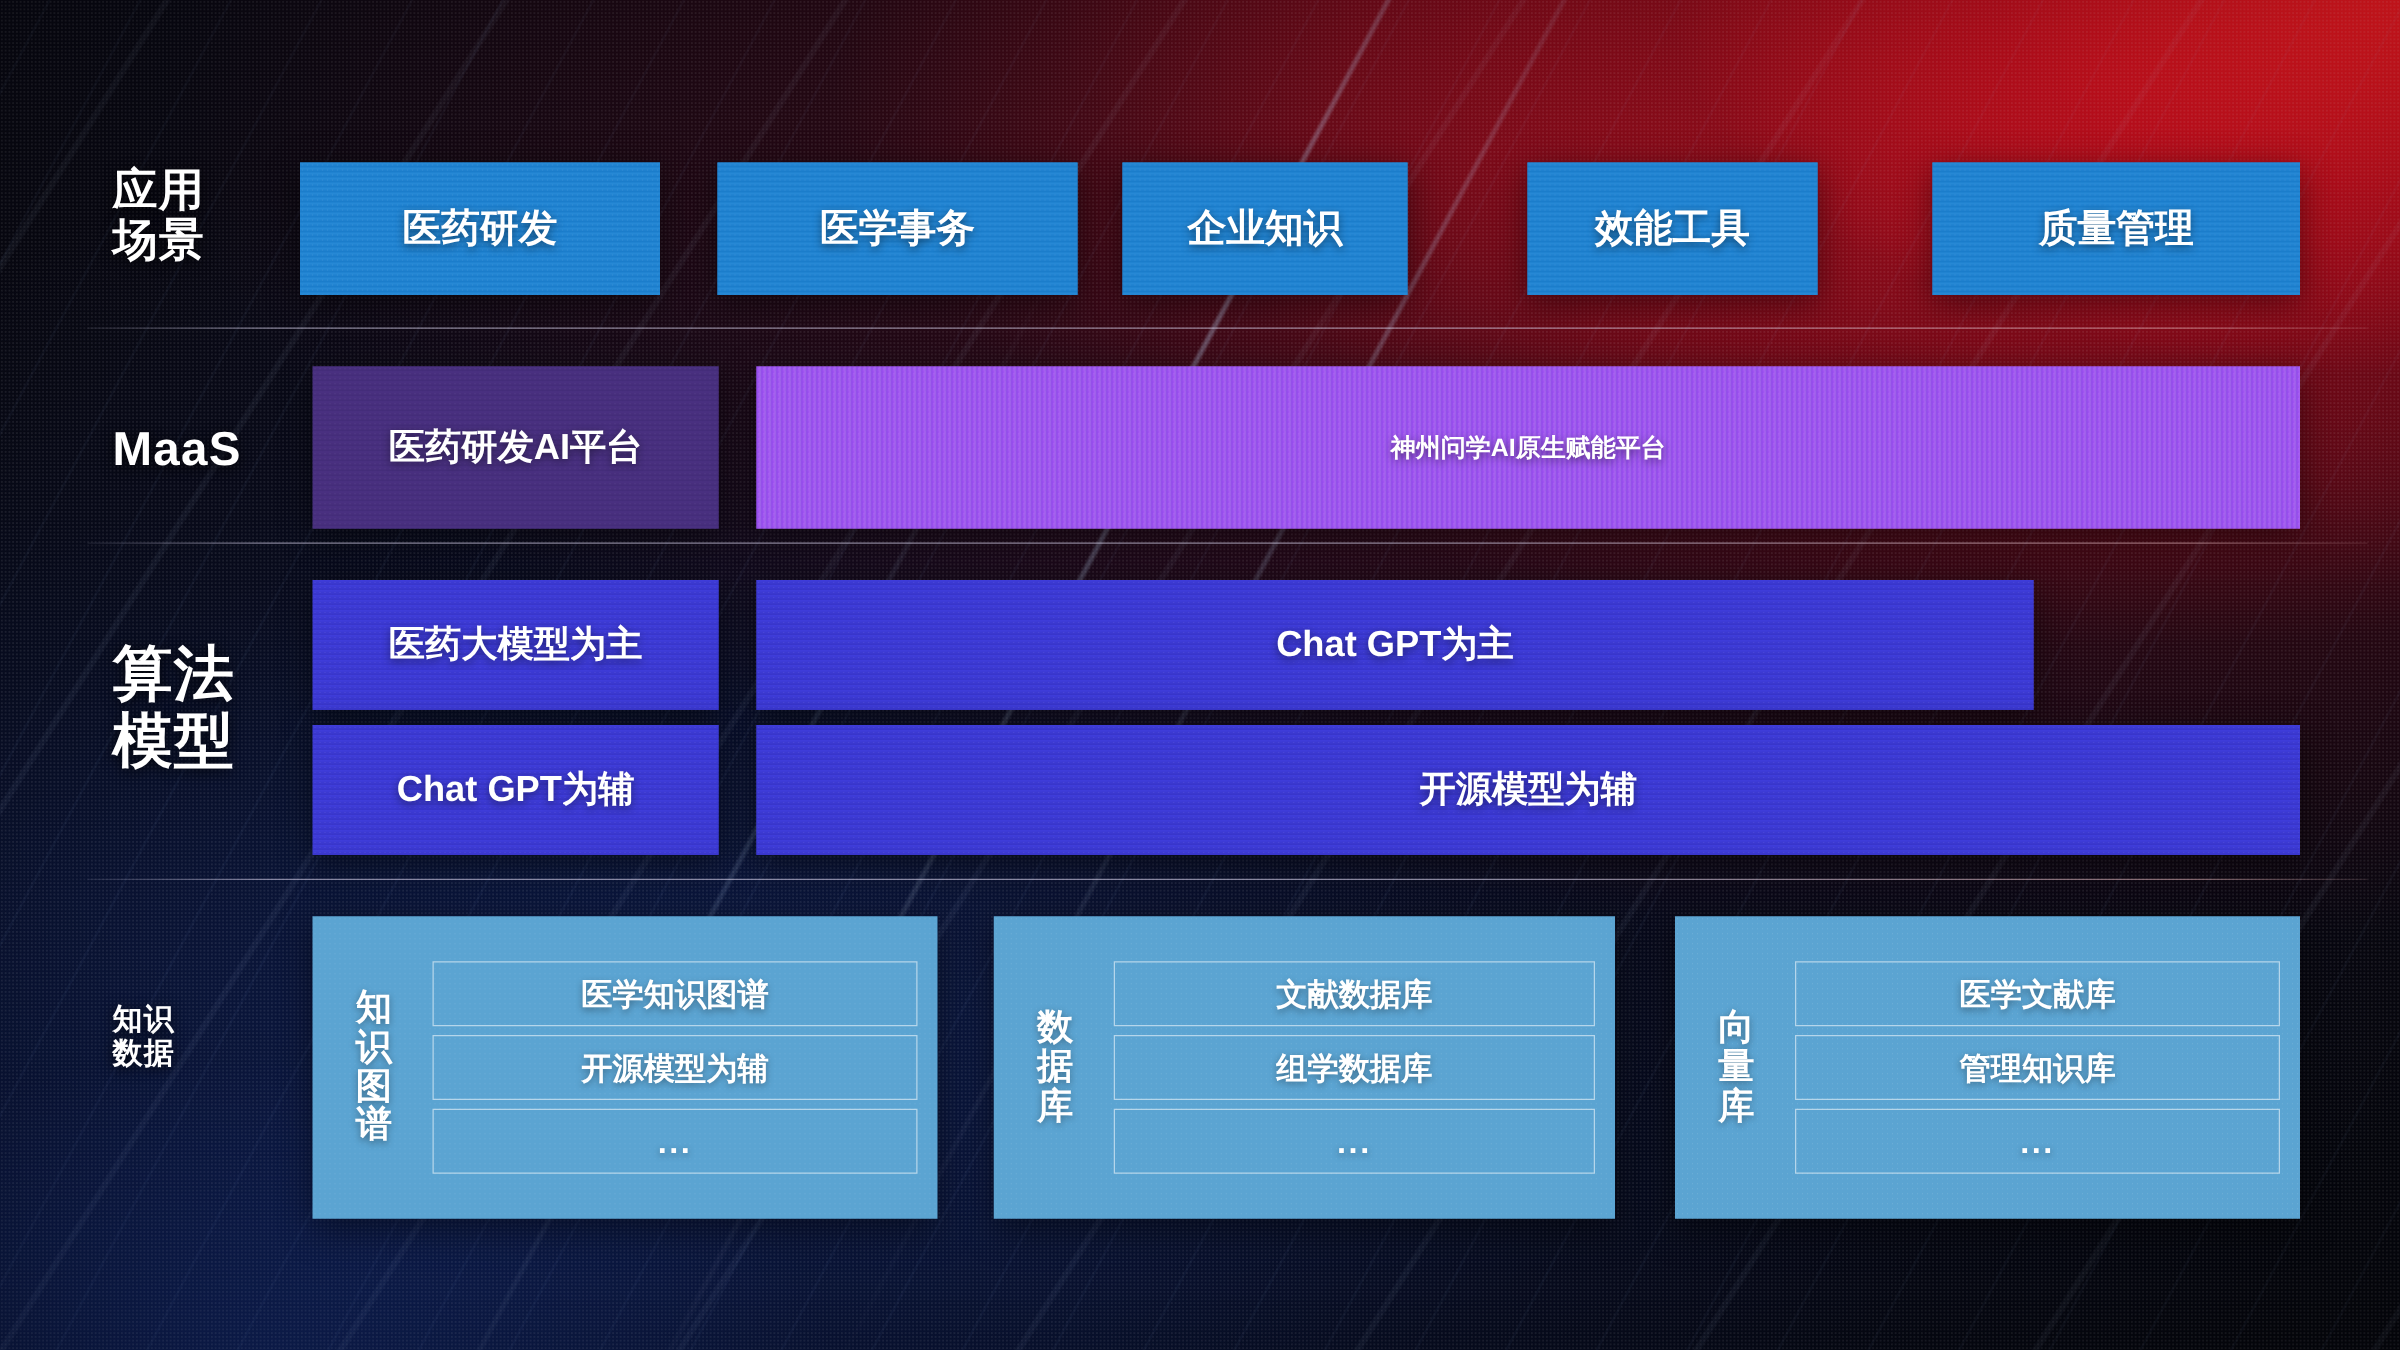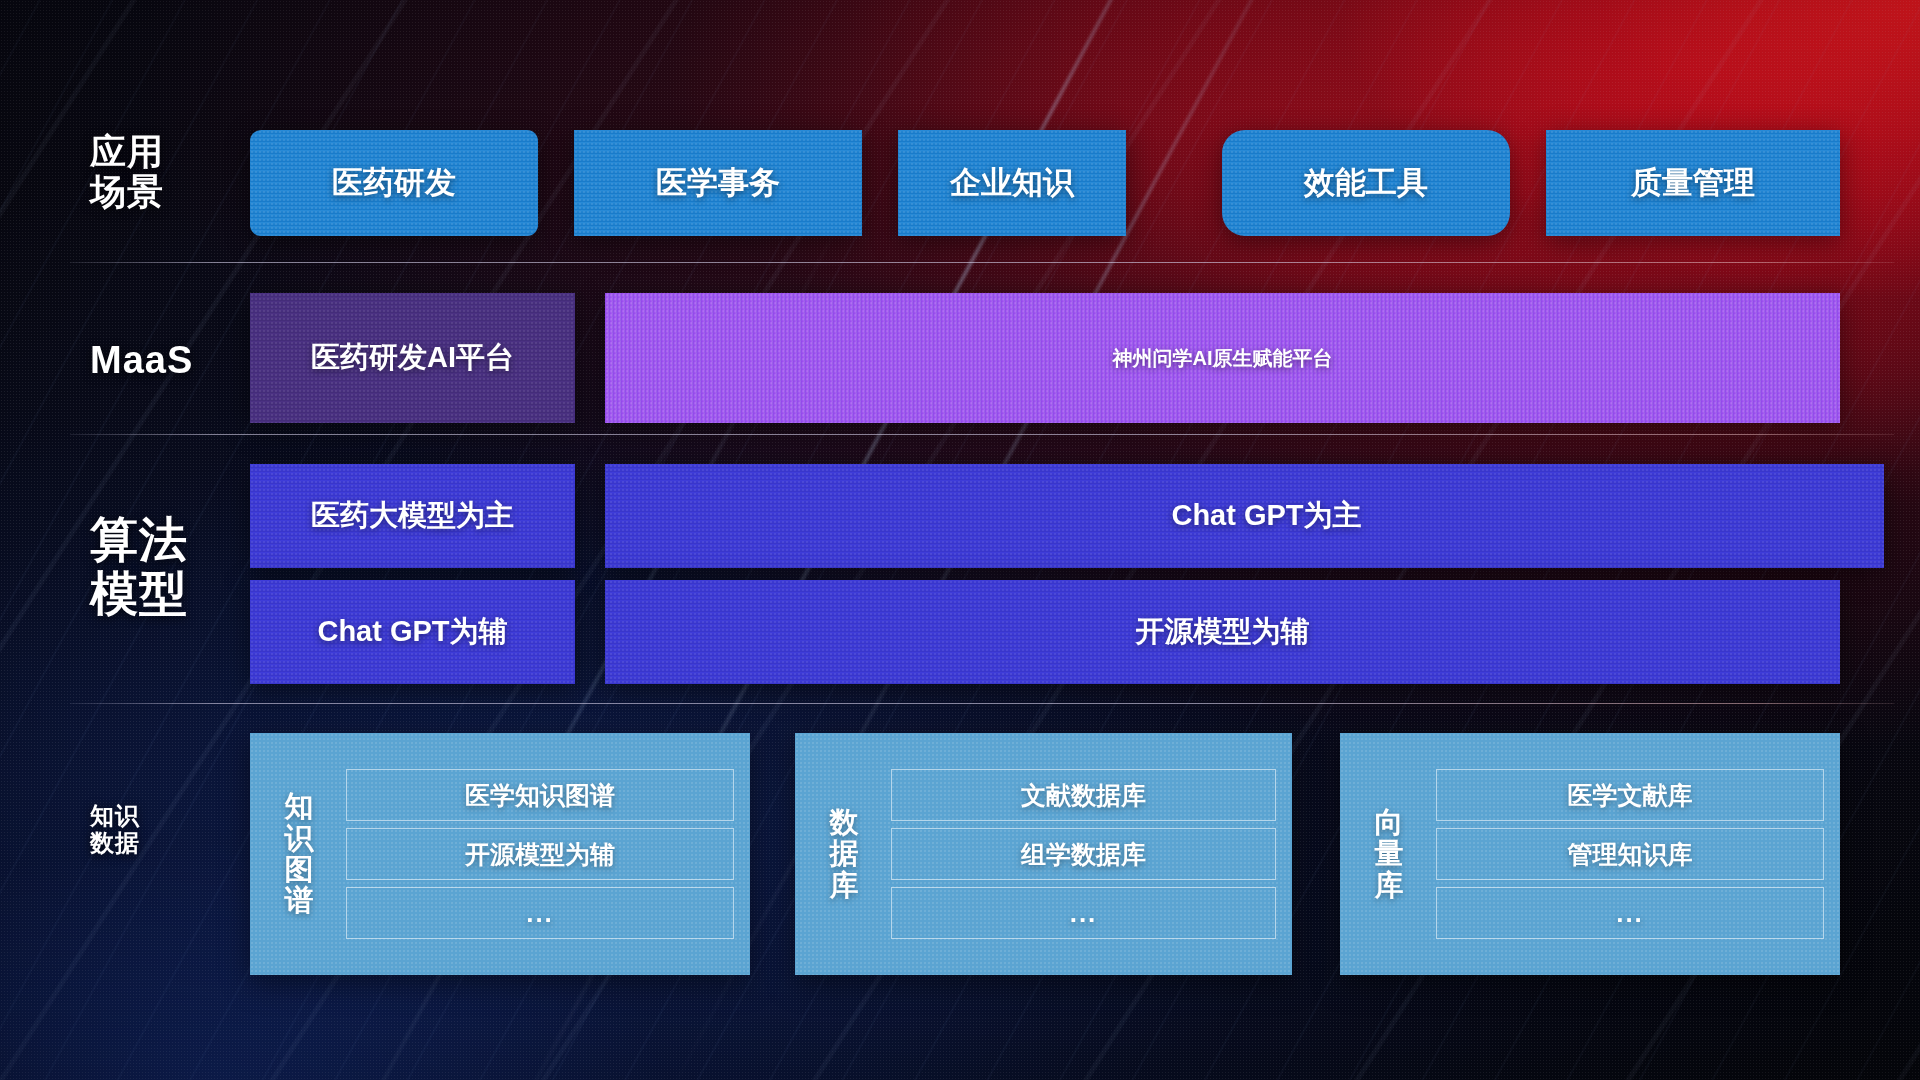--- a/index.html
+++ b/index.html
@@ -114,30 +114,30 @@
   <div class="vig"></div>
 </div>
 
 <div id="sheet">
 
   <div class="rowlabel" style="top:132px;font-size:36px;">
     <span class="l">应用</span>
     <span class="l">场景</span>
   </div>
 
-  <div class="card app" style="left:250px;top:130px;width:288px;border-radius:11px;">
+  <div class="card app" style="left:240px;top:130px;width:288px;">
     <span>医药研发</span>
   </div>
   <div class="card app" style="left:574px;top:130px;width:288px;">
     <span>医学事务</span>
   </div>
   <div class="card app" style="left:898px;top:130px;width:228px;">
     <span>企业知识</span>
   </div>
-  <div class="card app" style="left:1222px;top:130px;width:288px;border-radius:23px;">
+  <div class="card app" style="left:1222px;top:130px;width:232px;">
     <span>效能工具</span>
   </div>
   <div class="card app" style="left:1546px;top:130px;width:294px;">
     <span>质量管理</span>
   </div>
 
   <div class="divider" style="top:262px;"></div>
 
   <div class="rowlabel" style="top:339px;font-size:38px;">
     <span class="l">MaaS</span>
@@ -153,21 +153,21 @@
   <div class="divider" style="top:434px;"></div>
 
   <div class="rowlabel" style="top:513px;font-size:48px;">
     <span class="l">算法</span>
     <span class="l">模型</span>
   </div>
 
   <div class="card algo" style="left:250px;top:464px;width:325px;">
     <span>医药大模型为主</span>
   </div>
-  <div class="card algo" style="left:605px;top:464px;width:1235px;padding-left:44px;">
+  <div class="card algo" style="left:605px;top:464px;width:1022px;">
     <span>Chat GPT为主</span>
   </div>
 
   <div class="card algo" style="left:250px;top:580px;width:325px;">
     <span>Chat GPT为辅</span>
   </div>
   <div class="card algo" style="left:605px;top:580px;width:1235px;">
     <span>开源模型为辅</span>
   </div>
 

